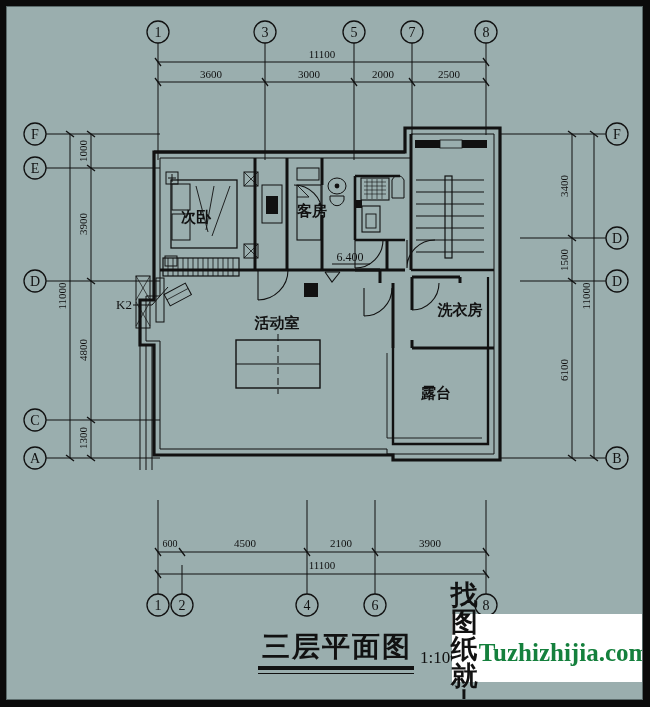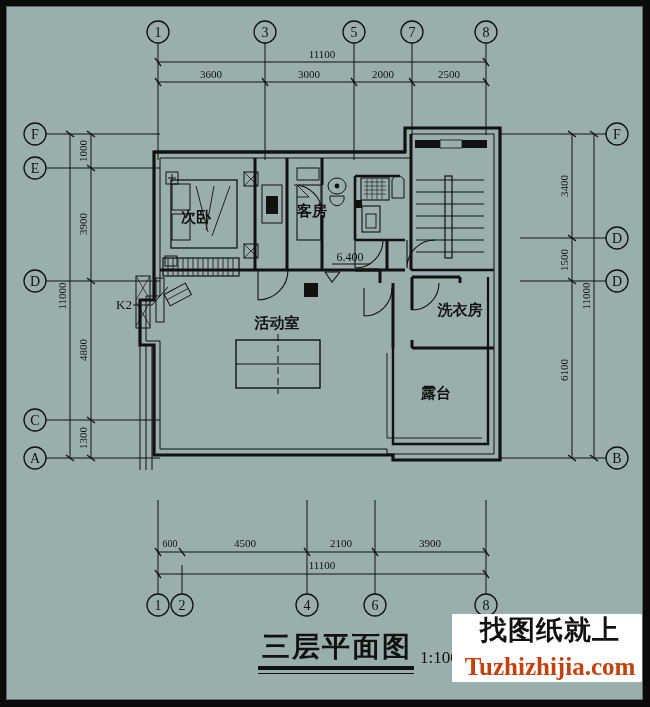--- a/index.html
+++ b/index.html
@@ -6,23 +6,23 @@
   body{width:650px;height:707px;font-family:"Liberation Serif",serif;}
   #sheet{position:relative;width:650px;height:707px;background:#9aaeae;overflow:hidden;}
   #frame{position:absolute;left:0;top:0;width:650px;height:707px;box-sizing:border-box;
          border-top:6px solid #0b0b0b;border-left:6px solid #0b0b0b;
          border-right:7px solid #0b0b0b;border-bottom:7px solid #0b0b0b;pointer-events:none;}
   #frame2{position:absolute;left:6px;top:6px;width:637px;height:694px;box-sizing:border-box;
           border:1px solid #5b6b6b;pointer-events:none;}
   svg{position:absolute;left:0;top:0;}
   .cn{font-family:"DejaVu Sans",sans-serif;}
   .wm{position:absolute;left:452px;top:614px;width:196px;height:68px;background:#ffffff;
-      display:flex;flex-direction:column;align-items:center;justify-content:center;}
+      display:flex;align-items:center;justify-content:center;}
   .wm .l1{font-family:"DejaVu Sans",sans-serif;font-size:27px;font-weight:bold;color:#111;letter-spacing:1px;line-height:1;}
-  .wm .l2{font-family:"Liberation Serif",serif;font-size:25px;font-weight:bold;color:#c2410c;line-height:1.1;margin-top:10px;}
+  .wm .l2{font-family:"Liberation Serif",serif;font-size:25px;font-weight:bold;color:#15803d;line-height:1.1;margin-top:10px;}
   .ttl{position:absolute;left:262px;top:628px;font-family:Liberation Sans, sans-serif;
        font-size:28px;font-weight:bold;color:#111;letter-spacing:2px;}
   .ttlbar{position:absolute;left:258px;top:666px;width:156px;height:4px;background:#111;}
   .ttlbar2{position:absolute;left:258px;top:673px;width:156px;height:1px;background:#111;}
   .scl{position:absolute;left:420px;top:648px;font-family:"Liberation Serif",serif;font-size:17px;color:#111;}
 </style>
 </head>
 <body>
 
 <div id="sheet">

